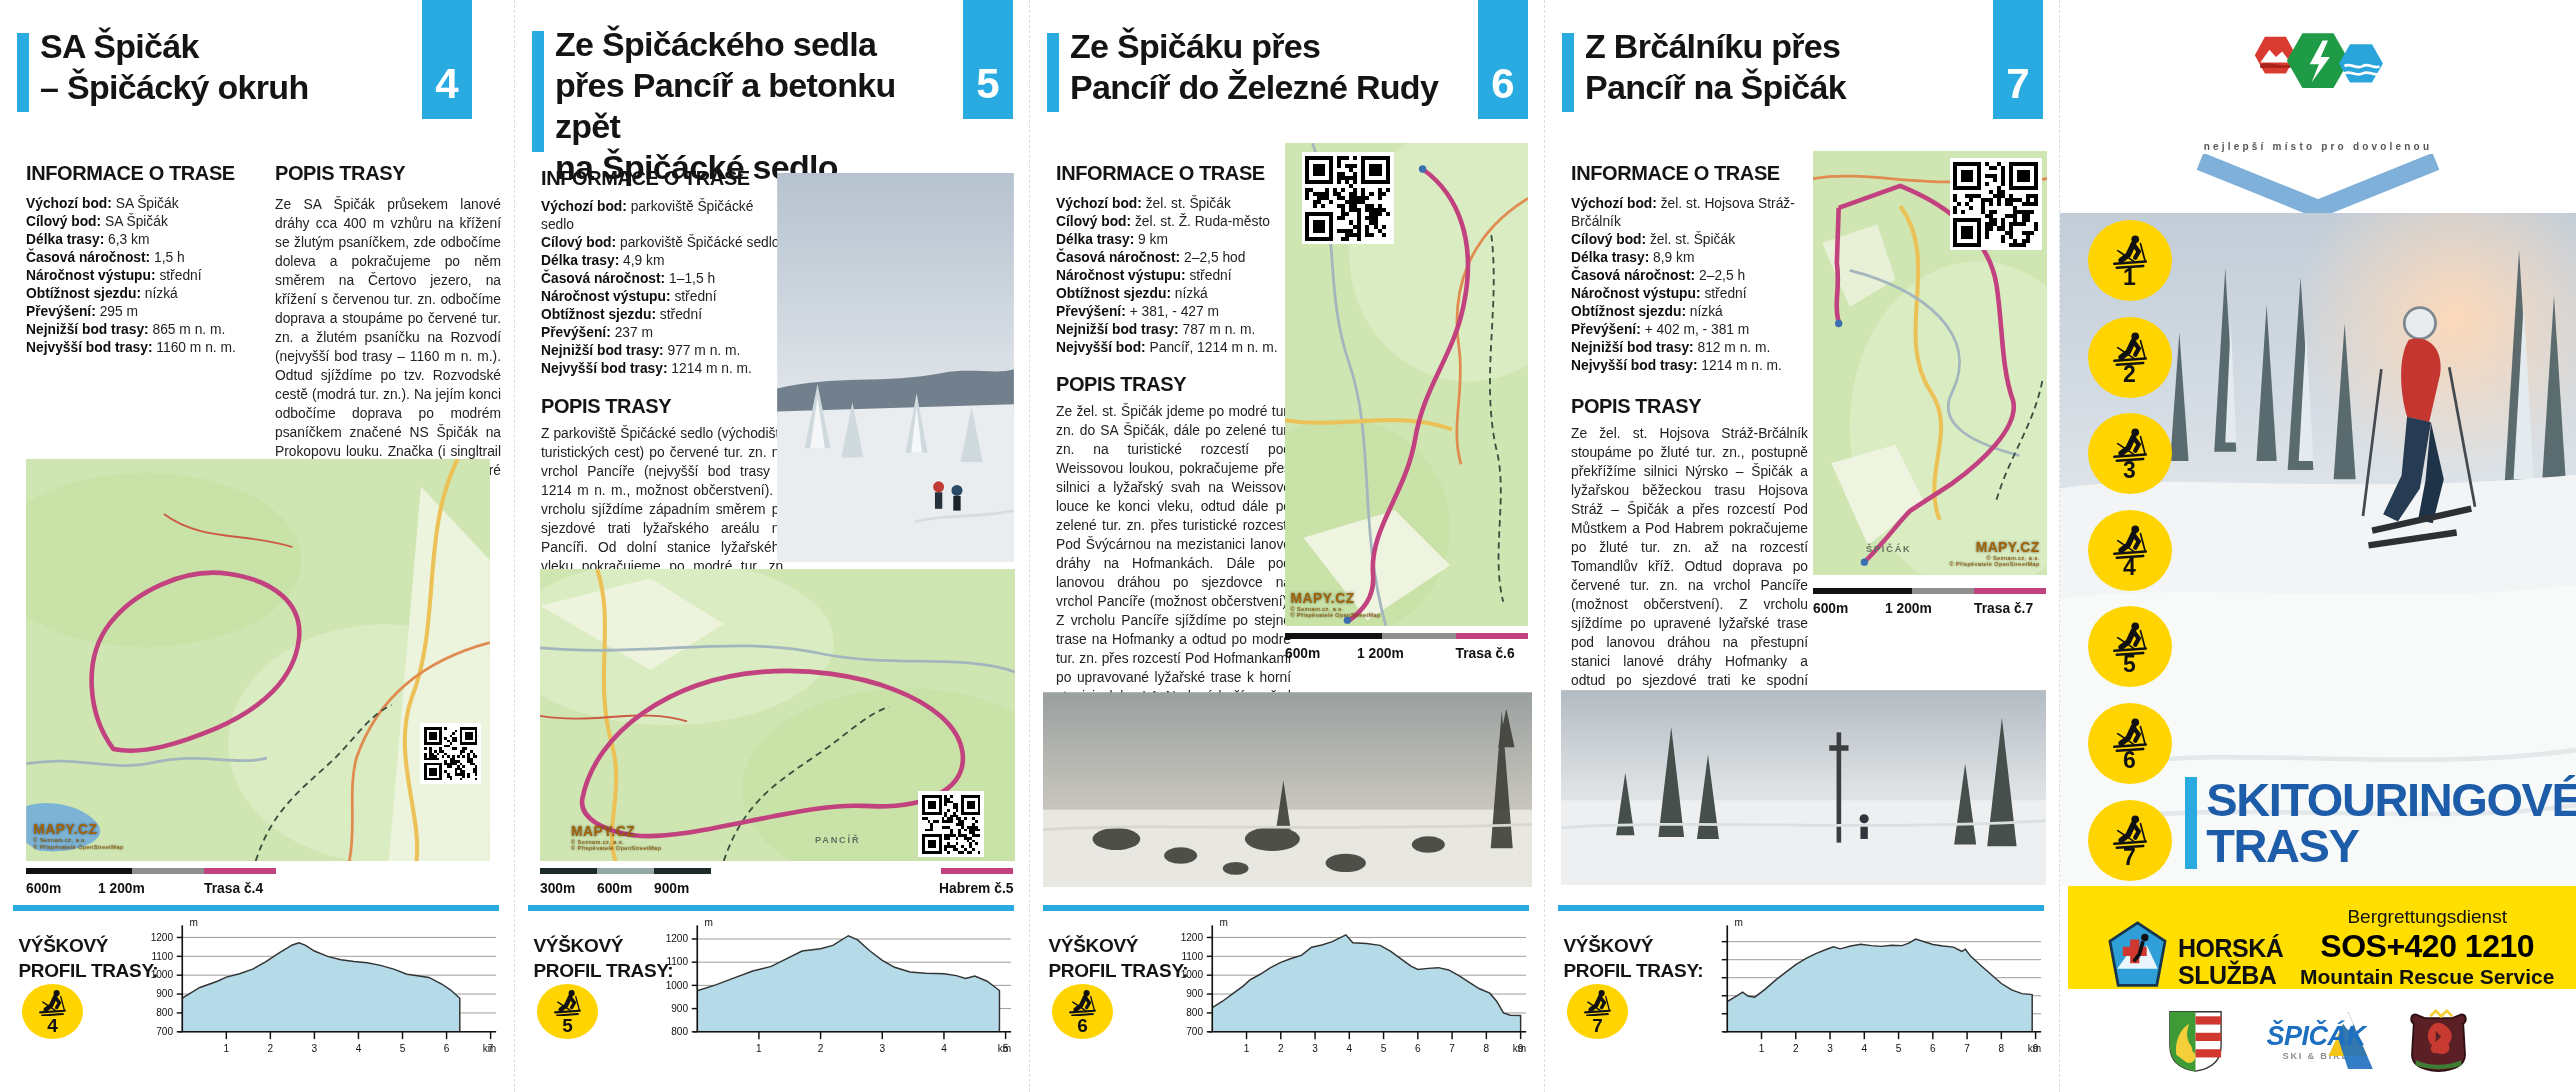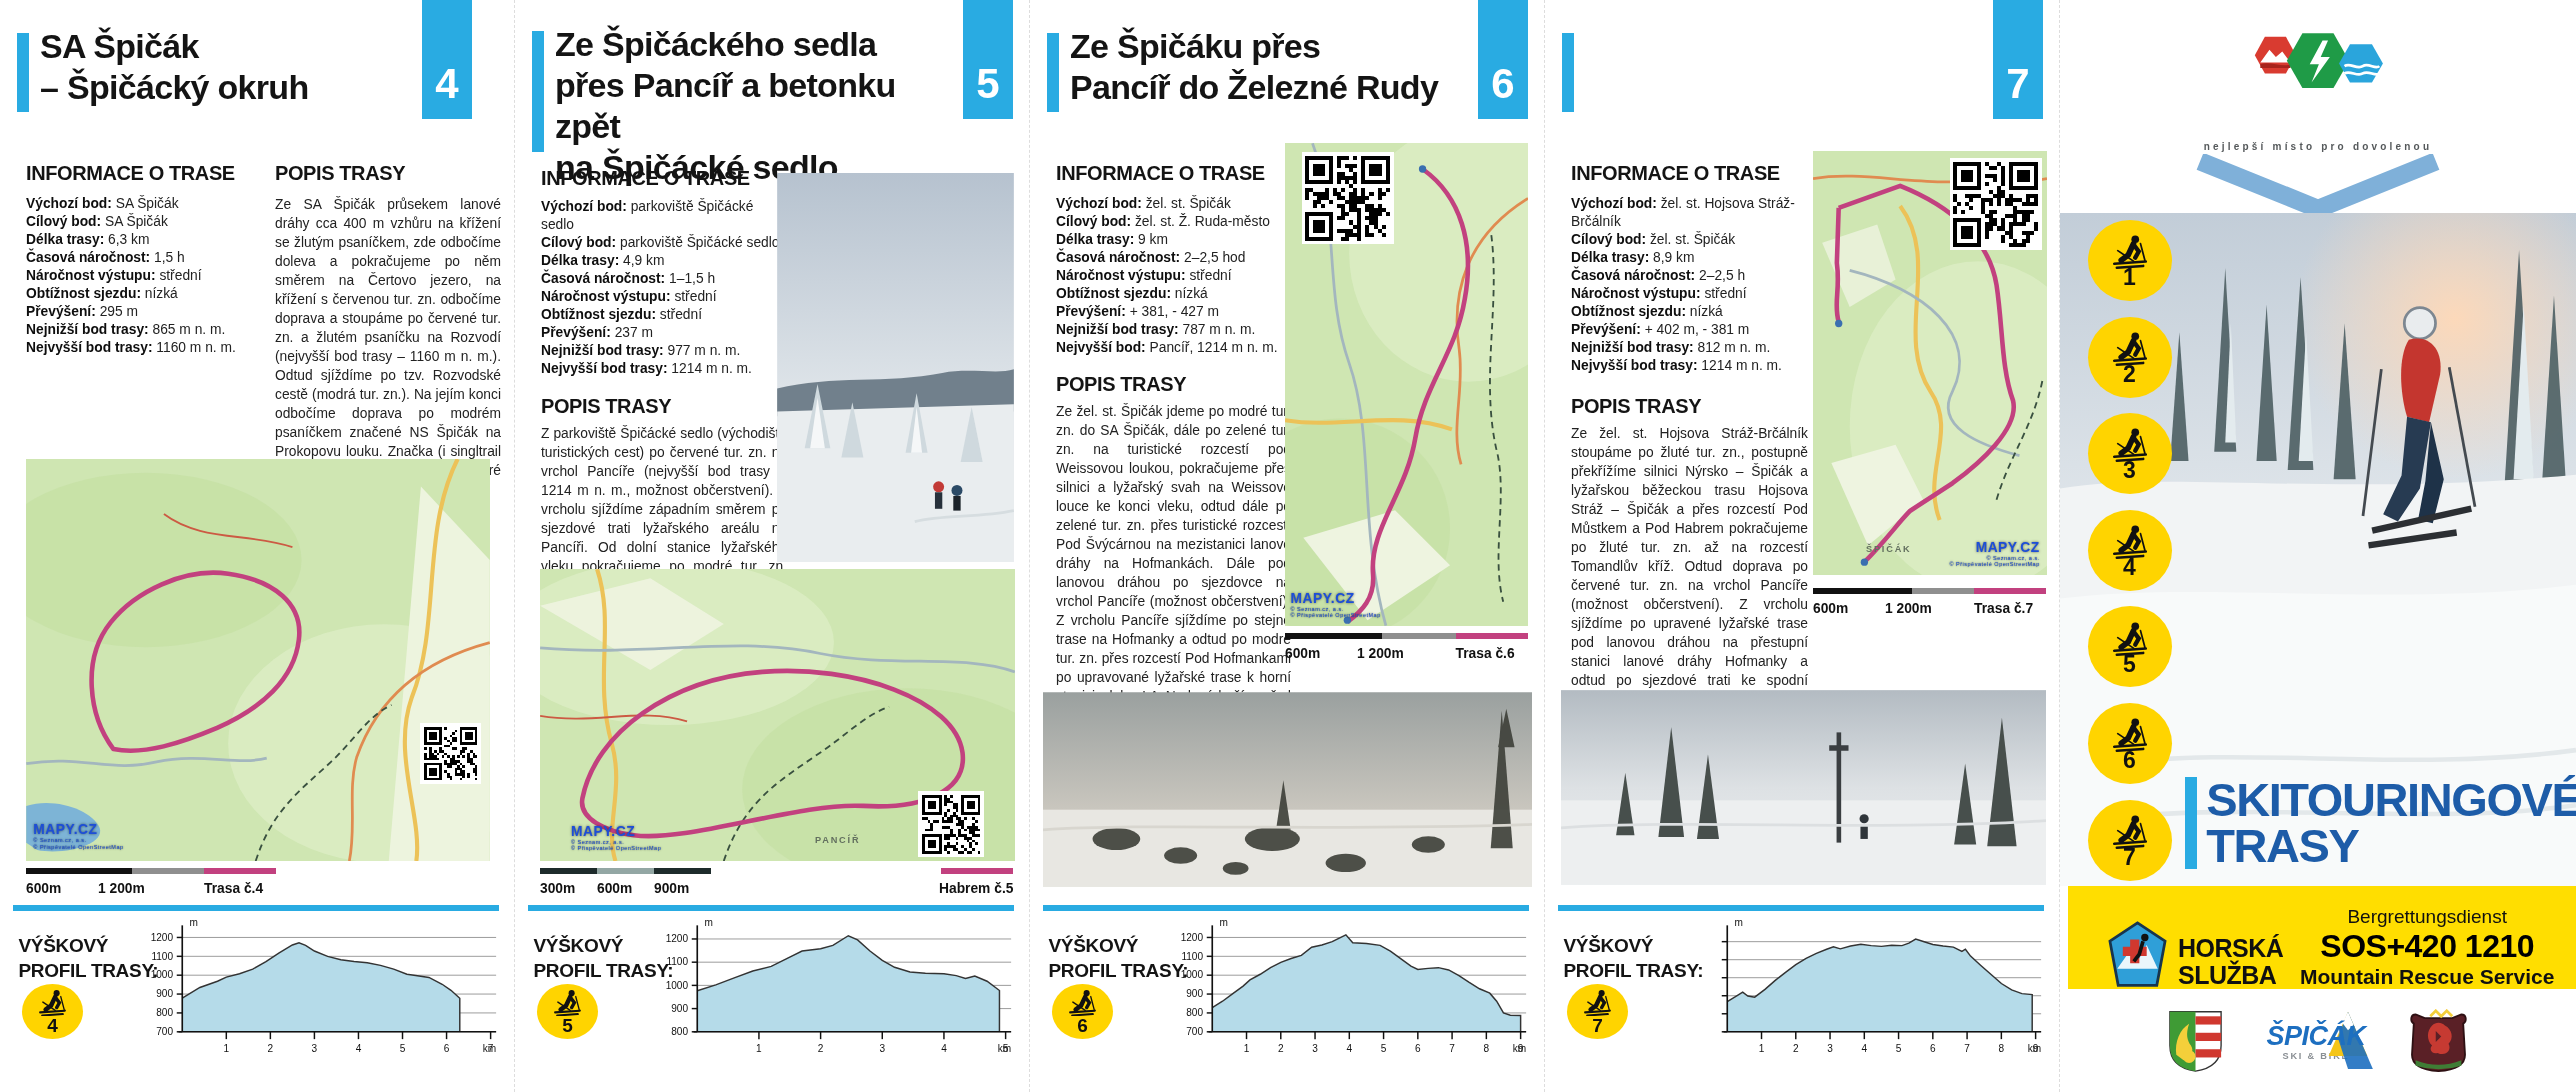--- a/index.html
+++ b/index.html
@@ -12,21 +12,21 @@
   .tbar{position:absolute;width:12px;background:var(--accent,#29abe2)}
   .title{position:absolute;font-weight:bold;font-size:34px;line-height:41px;letter-spacing:-0.7px;color:#141414;white-space:pre-line}
   .badge{position:absolute;top:0;width:50px;height:119px;background:var(--accent,#29abe2);color:#fff;display:flex;align-items:flex-end;justify-content:center;font-size:42px;font-weight:bold;padding-bottom:11px;box-sizing:border-box}
   .h2{position:absolute;margin:0;font-size:20px;font-weight:bold;letter-spacing:-0.4px;color:#141414}
   .inforows{position:absolute;font-size:13.8px;line-height:18px;color:#222}
   .inforows b{color:#0e0e0e}
   .popis{position:absolute;font-size:13.8px;line-height:19px;color:#222;text-align:justify}
   .map{position:absolute;background:#cfe6b2;overflow:hidden}
   .map svg{display:block}
   .qr{position:absolute;background:#fff;padding:3.7px;box-sizing:border-box}
-  .watermark{position:absolute;font-weight:bold;color:#1d4ed8;font-size:13.8px;letter-spacing:0.5px;text-shadow:0 0 2.8px rgba(0,0,0,.6);line-height:13.8px}
+  .watermark{position:absolute;font-weight:bold;color:#a16207;font-size:13.8px;letter-spacing:0.5px;text-shadow:0 0 2.8px rgba(0,0,0,.6);line-height:13.8px}
   .watermark .wm-main::first-letter{color:#e23b2e}
   .watermark .wm-sub{display:block;font-size:5.5px;font-weight:normal;line-height:6.4px;text-shadow:0 0 1.8px rgba(0,0,0,.8)}
   .maplabel{position:absolute;font-size:9.2px;letter-spacing:1.8px;color:#63705f;font-weight:bold}
   .scale{position:absolute}
   .scale .bars{display:flex;height:6.4px}
   .scale .bars span{display:block;height:6.4px}
   .scale .lbls{display:flex;margin-top:6.4px;font-size:13.8px;font-weight:bold;color:#111}
   .scale.s2 .lbls span{width:72px}
   .scale.s3 .lbls span{width:57px}
   .legend{position:absolute}
@@ -837,20 +837,22 @@
         <text x="344.66666666666663" y="146" text-anchor="middle" font-size="11">8</text>
         <line x1="382" y1="124" x2="382" y2="132" stroke="#111" stroke-width="1.6"></line>
         <text x="382" y="146" text-anchor="middle" font-size="11">9</text>
         <text x="54" y="9" font-size="11">m</text>
         <text x="388" y="146" text-anchor="end" font-size="11">km</text>
       </svg>
   </section>
 
   <section class="panel">
     <div class="tbar" style="left:16.5px;top:33px;height:79px"></div>
+    <div class="title" style="left:40px;top:26px;width:395px">Z Brčálníku přes
+Pancíř na Špičák</div>
     <div class="badge" style="left:448px">7</div>
     <h2 class="h2" style="left:26px;top:162px">INFORMACE O TRASE</h2>
     <div class="inforows" style="left:26px;top:195px;width:230px">
         <div><b>Výchozí bod: </b><span>žel. st. Hojsova Stráž-Brčálník</span></div>
         <div><b>Cílový bod: </b><span>žel. st. Špičák</span></div>
         <div><b>Délka trasy: </b><span>8,9 km</span></div>
         <div><b>Časová náročnost: </b><span>2–2,5 h</span></div>
         <div><b>Náročnost výstupu: </b><span>střední</span></div>
         <div><b>Obtížnost sjezdu: </b><span>nízká</span></div>
         <div><b>Převýšení: </b><span>+ 402 m, - 381 m</span></div>

